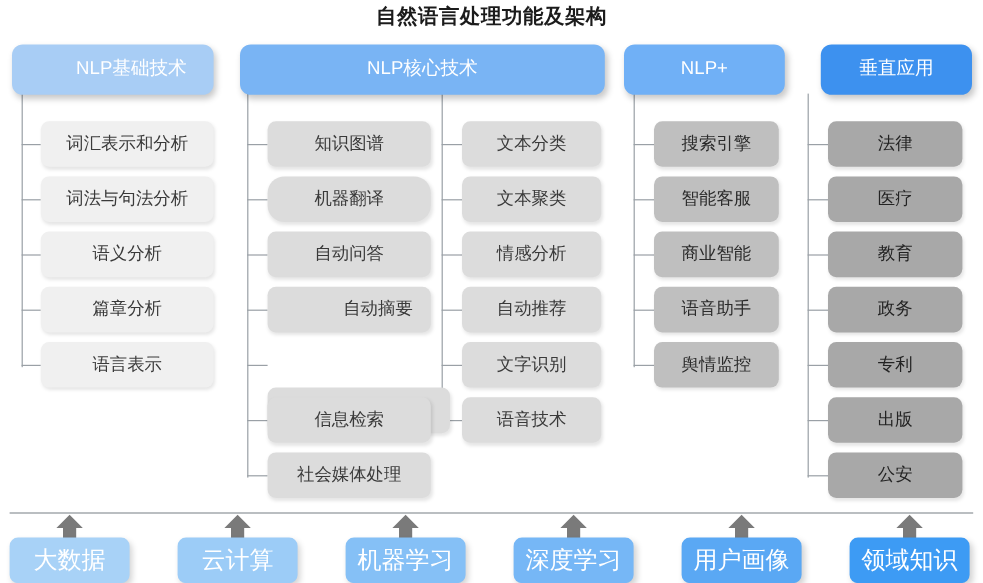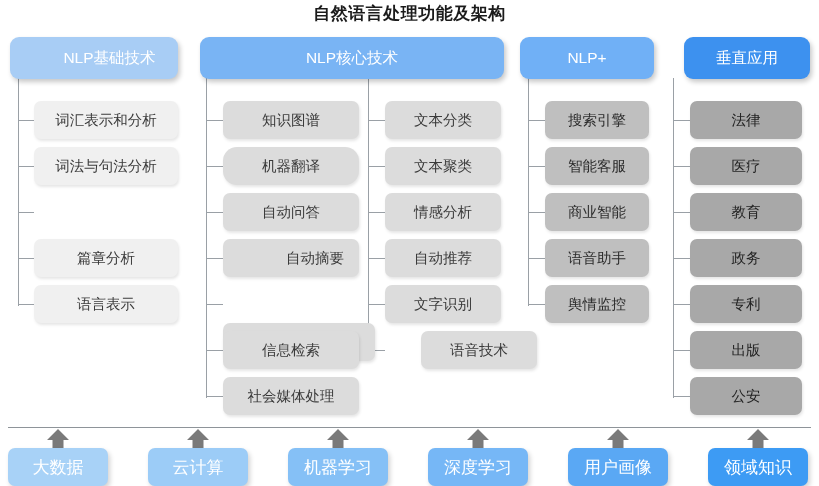--- a/index.html
+++ b/index.html
@@ -61,21 +61,21 @@
   }
   .leaf-light { background: #f0f0f0; }
   .leaf-mid   { background: #dcdcdc; }
   .leaf-dark  { background: #bfbfbf; color: #2b2b2b; }
   .leaf-darker{ background: #a8a8a8; color: #232323; }
 
   
   .found {
     height: 38px;
     color: #ffffff;
-    font-size: 17px;
+    font-size: 20px;
     border-radius: 7px;
     box-shadow: 2px 3px 5px rgba(0,0,0,0.18);
   }
 
   
   .vline { position: absolute; width: 1px; background: #9aa0a6; }
   .hline { position: absolute; height: 1px; background: #9aa0a6; }
 
   .sep {
     position: absolute;
@@ -149,20 +149,23 @@
   <div class="box hdr hdr-c5" style="left:684px; top:37px; width:126px;">
     <span>垂直应用</span>
   </div>
 
   <div class="box leaf leaf-light" style="left:34px; top:101px; width:144px;">
     <span>词汇表示和分析</span>
     </div>
   <div class="box leaf leaf-light" style="left:34px; top:147px; width:144px;">
     <span>词法与句法分析</span>
     </div>
+  <div class="box leaf leaf-light" style="left:34px; top:193px; width:144px;">
+    <span>语义分析</span>
+    </div>
   <div class="box leaf leaf-light" style="left:34px; top:239px; width:144px;">
     <span>篇章分析</span>
     </div>
   <div class="box leaf leaf-light" style="left:34px; top:285px; width:144px;">
     <span>语言表示</span>
     </div>
 
   <div class="box leaf leaf-mid" style="left:223px; top:101px; width:136px;">
     <span>知识图谱</span>
     </div>
@@ -193,21 +196,21 @@
     </div>
   <div class="box leaf leaf-mid" style="left:385px; top:193px; width:116px;">
     <span>情感分析</span>
     </div>
   <div class="box leaf leaf-mid" style="left:385px; top:239px; width:116px;">
     <span>自动推荐</span>
     </div>
   <div class="box leaf leaf-mid" style="left:385px; top:285px; width:116px;">
     <span>文字识别</span>
     </div>
-  <div class="box leaf leaf-mid" style="left:385px; top:331px; width:116px;margin-left:36px;">
+  <div class="box leaf leaf-mid" style="left:385px; top:331px; width:116px;">
     <span>语音技术</span>
     </div>
 
   <div class="box leaf leaf-dark" style="left:545px; top:101px; width:104px;">
     <span>搜索引擎</span>
     </div>
   <div class="box leaf leaf-dark" style="left:545px; top:147px; width:104px;">
     <span>智能客服</span>
     </div>
   <div class="box leaf leaf-dark" style="left:545px; top:193px; width:104px;">

